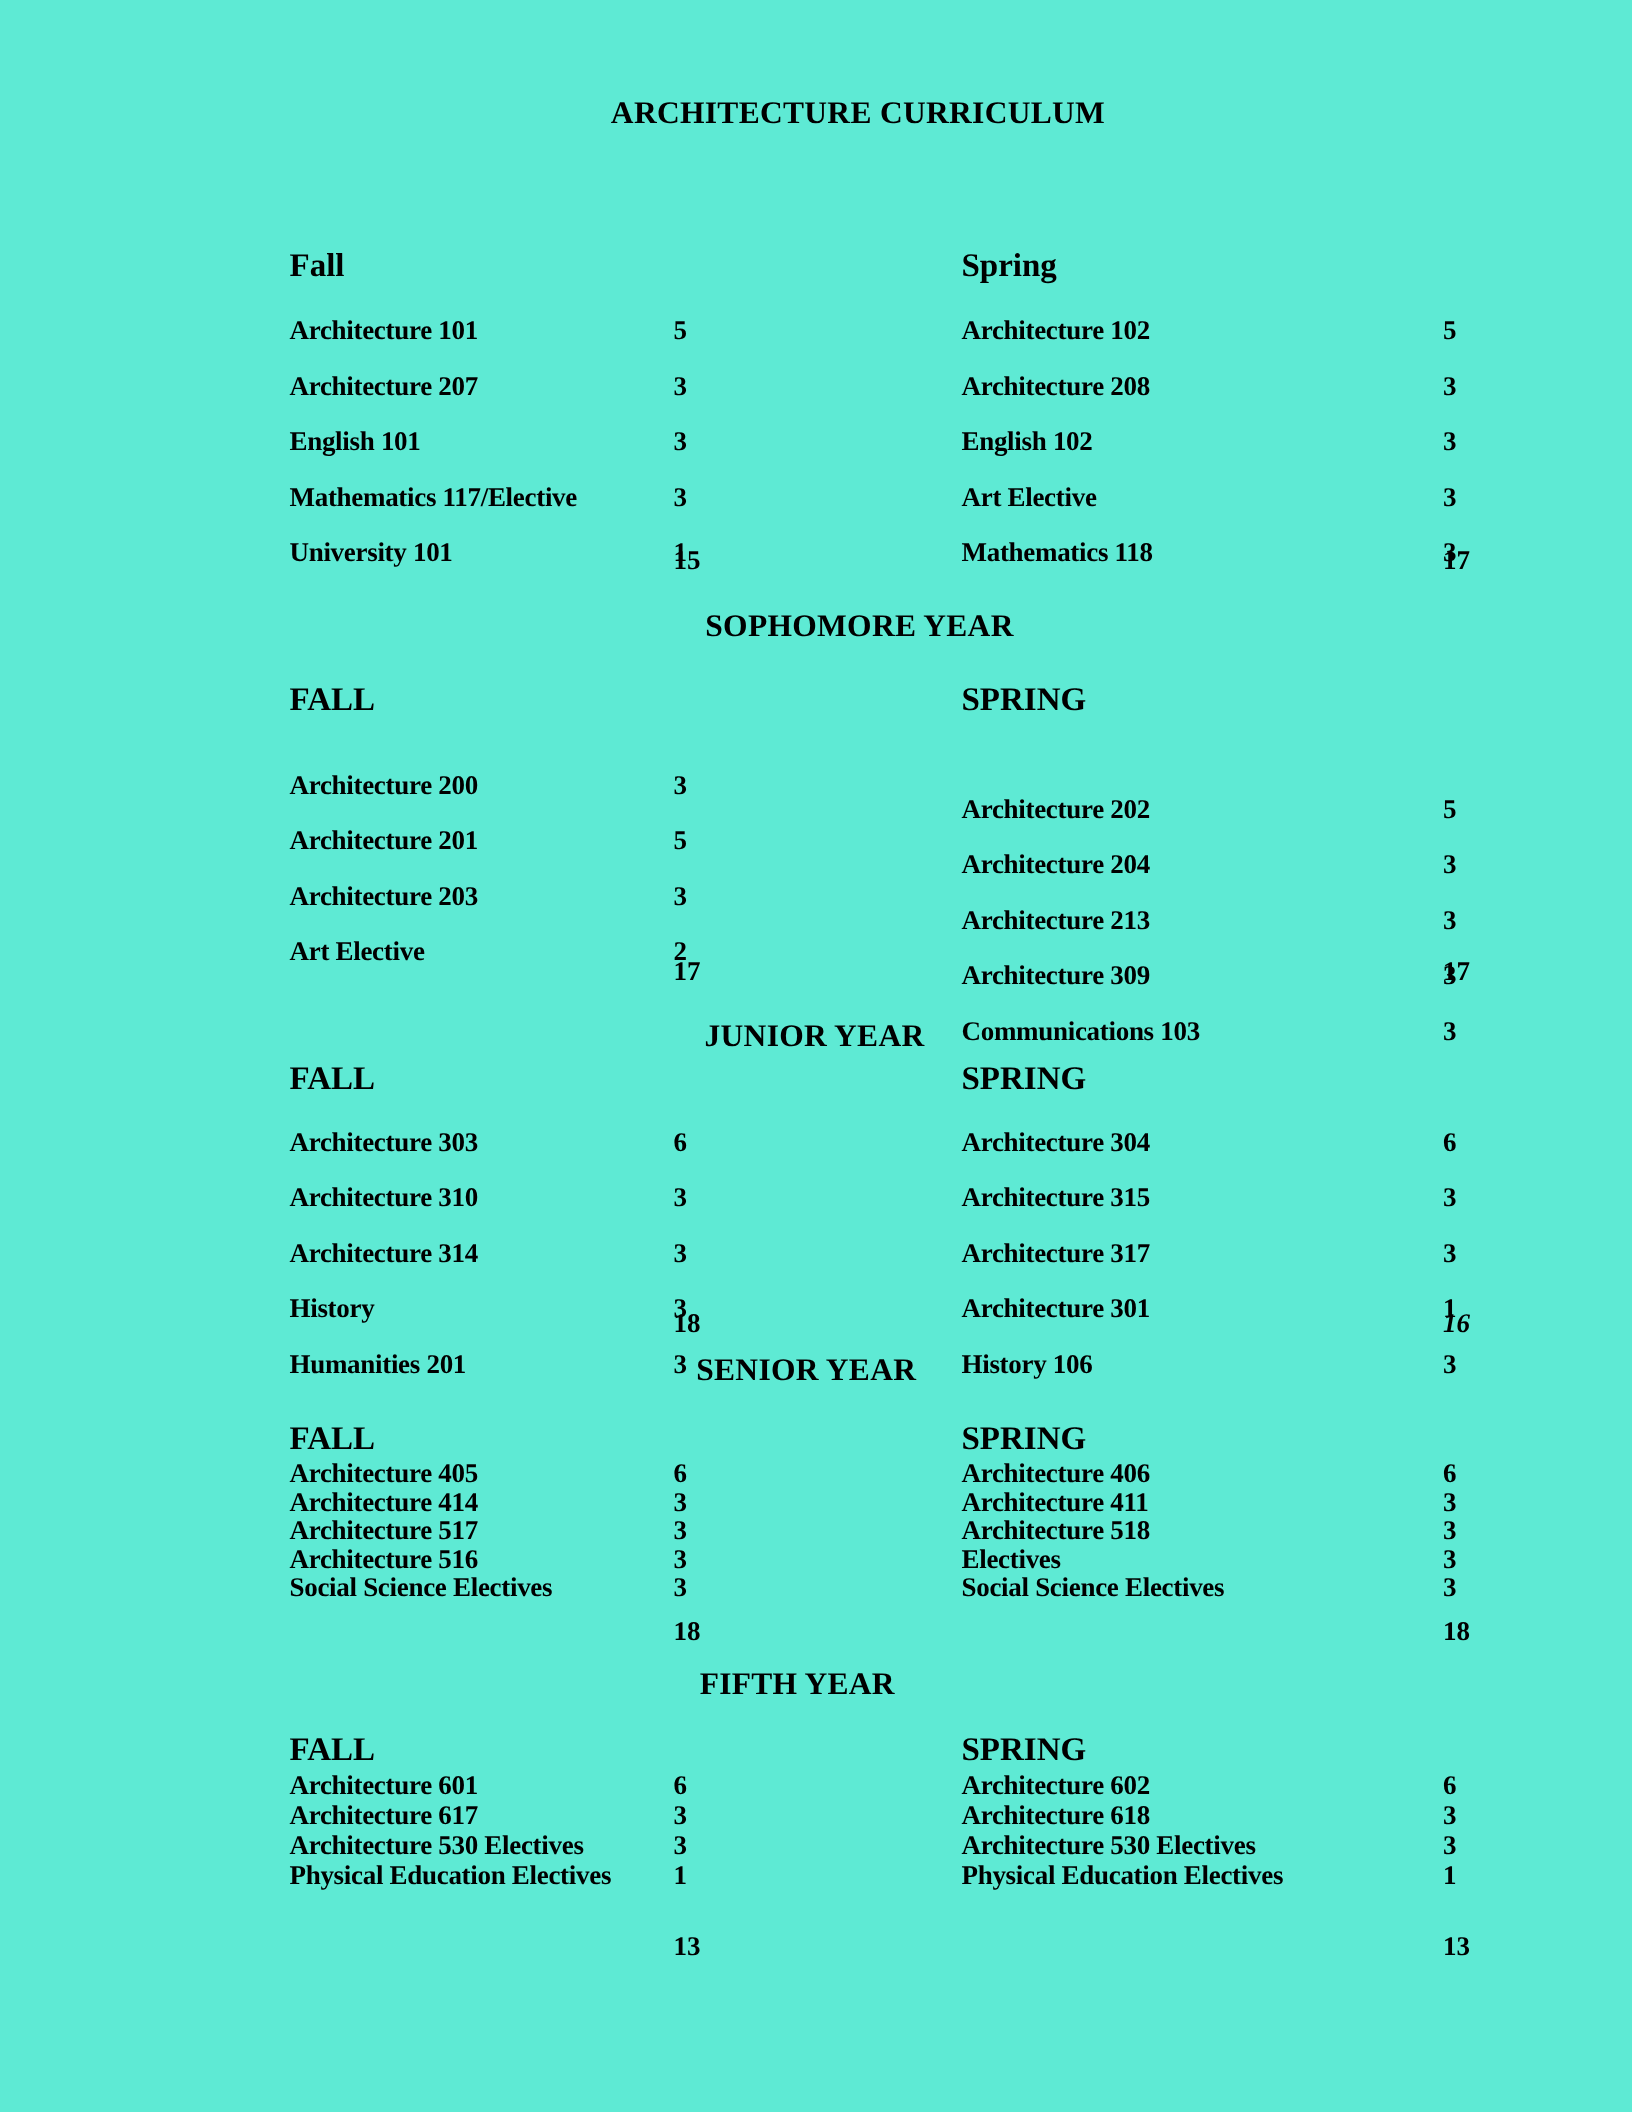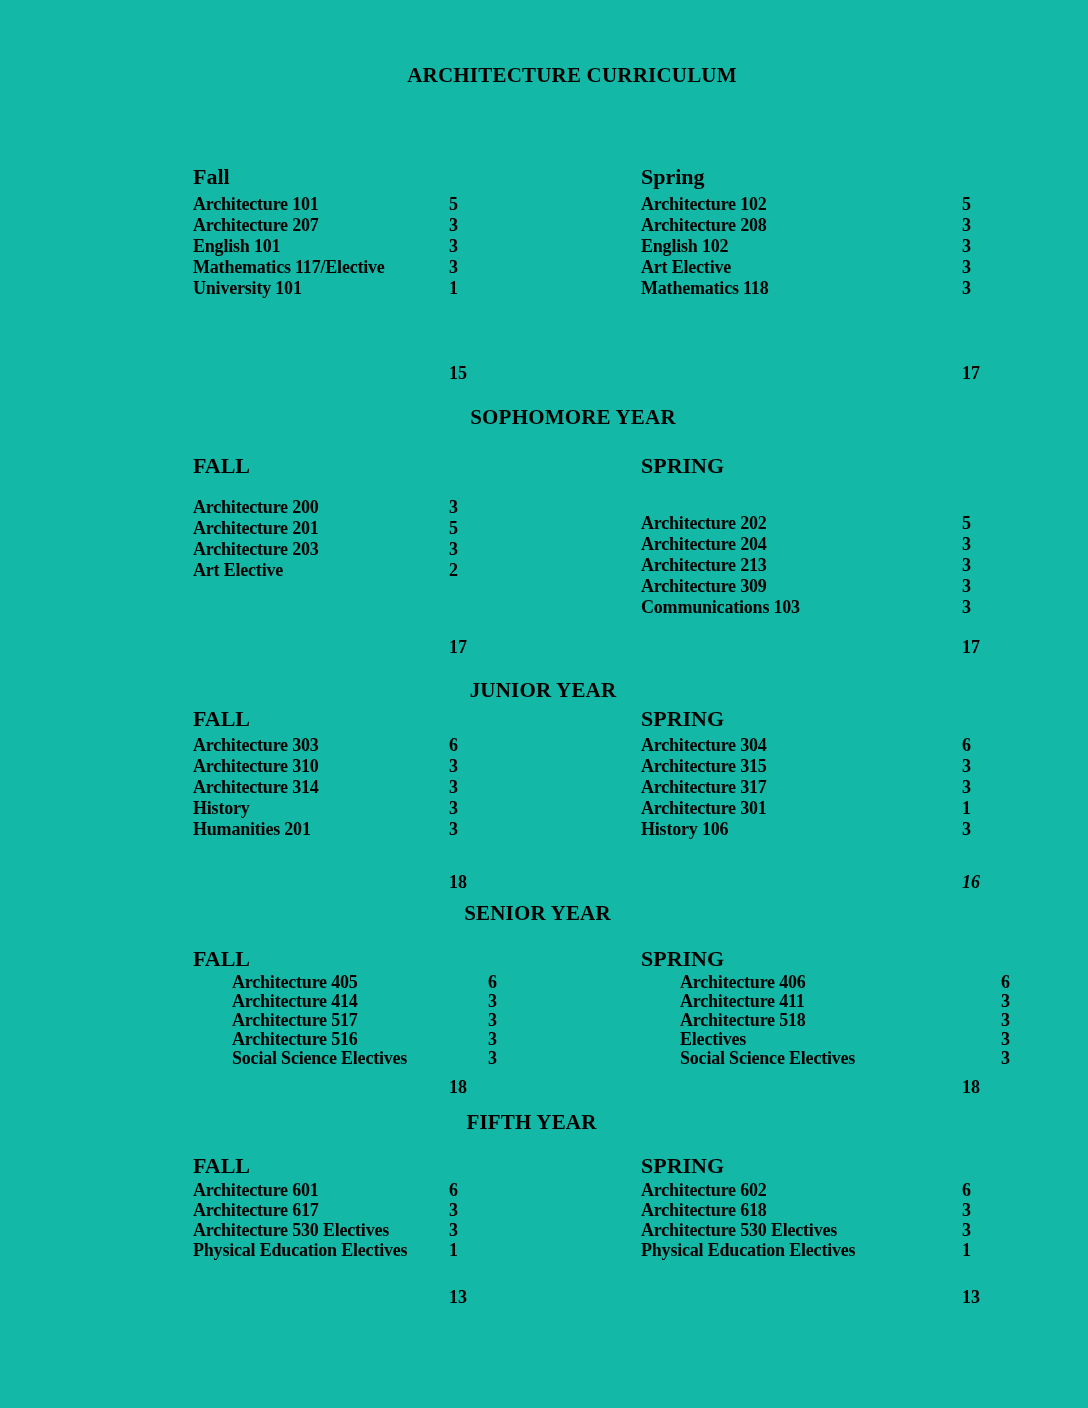--- a/index.html
+++ b/index.html
@@ -1,26 +1,26 @@
 <!DOCTYPE html>
 <html><head>
 <meta charset="utf-8">
 <style>
   html,body{margin:0;padding:0;background:#ffffff;}
   .page{
-    position:relative;width:1088px;height:1408px;background:#14b8a6;color:#000000;
+    position:relative;width:1088px;height:1408px;background:#5eead4;color:#000000;
     font-family:"Liberation Serif","DejaVu Serif",serif;font-weight:bold;overflow:hidden;
   }
   .abs{position:absolute;}
   .title-h,.year-h,.footer-h{font-size:21px;line-height:21px;text-align:center;letter-spacing:0.2px;white-space:nowrap;}
   .sem-h{font-size:22px;line-height:22px;white-space:nowrap;}
   .courses{font-size:18px;letter-spacing:-0.2px;width:370px;}
   .row{position:relative;white-space:nowrap;}
-  .lh21 .row{height:21px;line-height:21px;}
-  .lh19 .row{height:19px;line-height:19px;margin-left:39px;}
+  .lh21 .row{height:21px;line-height:21px;margin-top:16px;}
+  .lh19 .row{height:19px;line-height:19px;}
   .lh20 .row{height:20px;line-height:20px;}
   .credit{position:absolute;top:0;}
   .col-l .credit{left:256px;}
   .col-r .credit{left:321px;}
   .total{font-size:18px;line-height:18px;white-space:nowrap;}
 </style>
 </head>
 <body>
 
 <div class="page">

